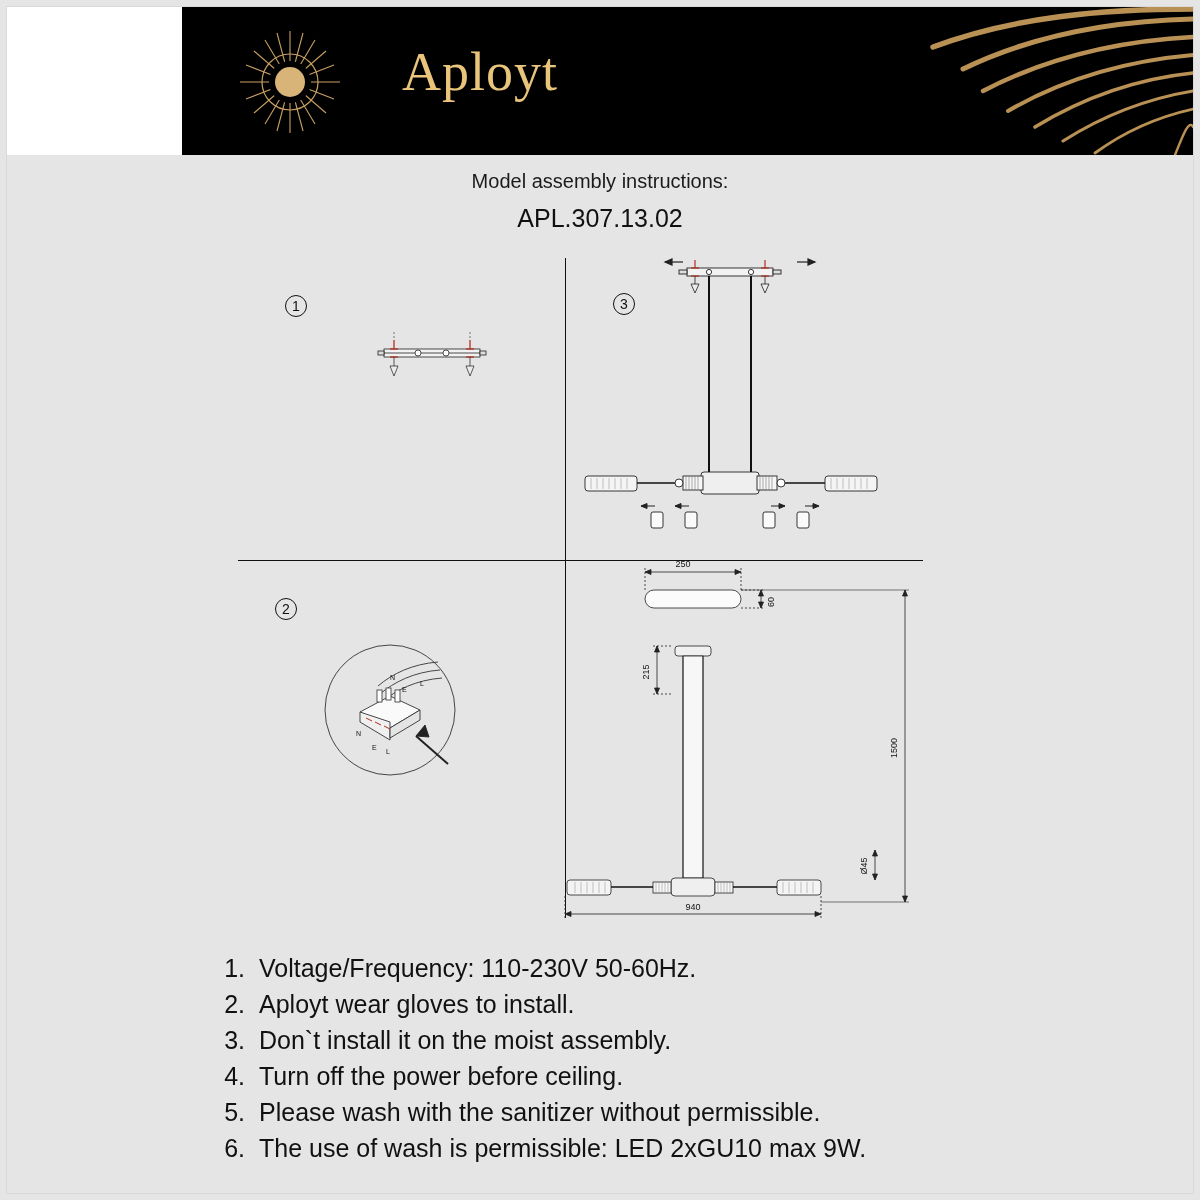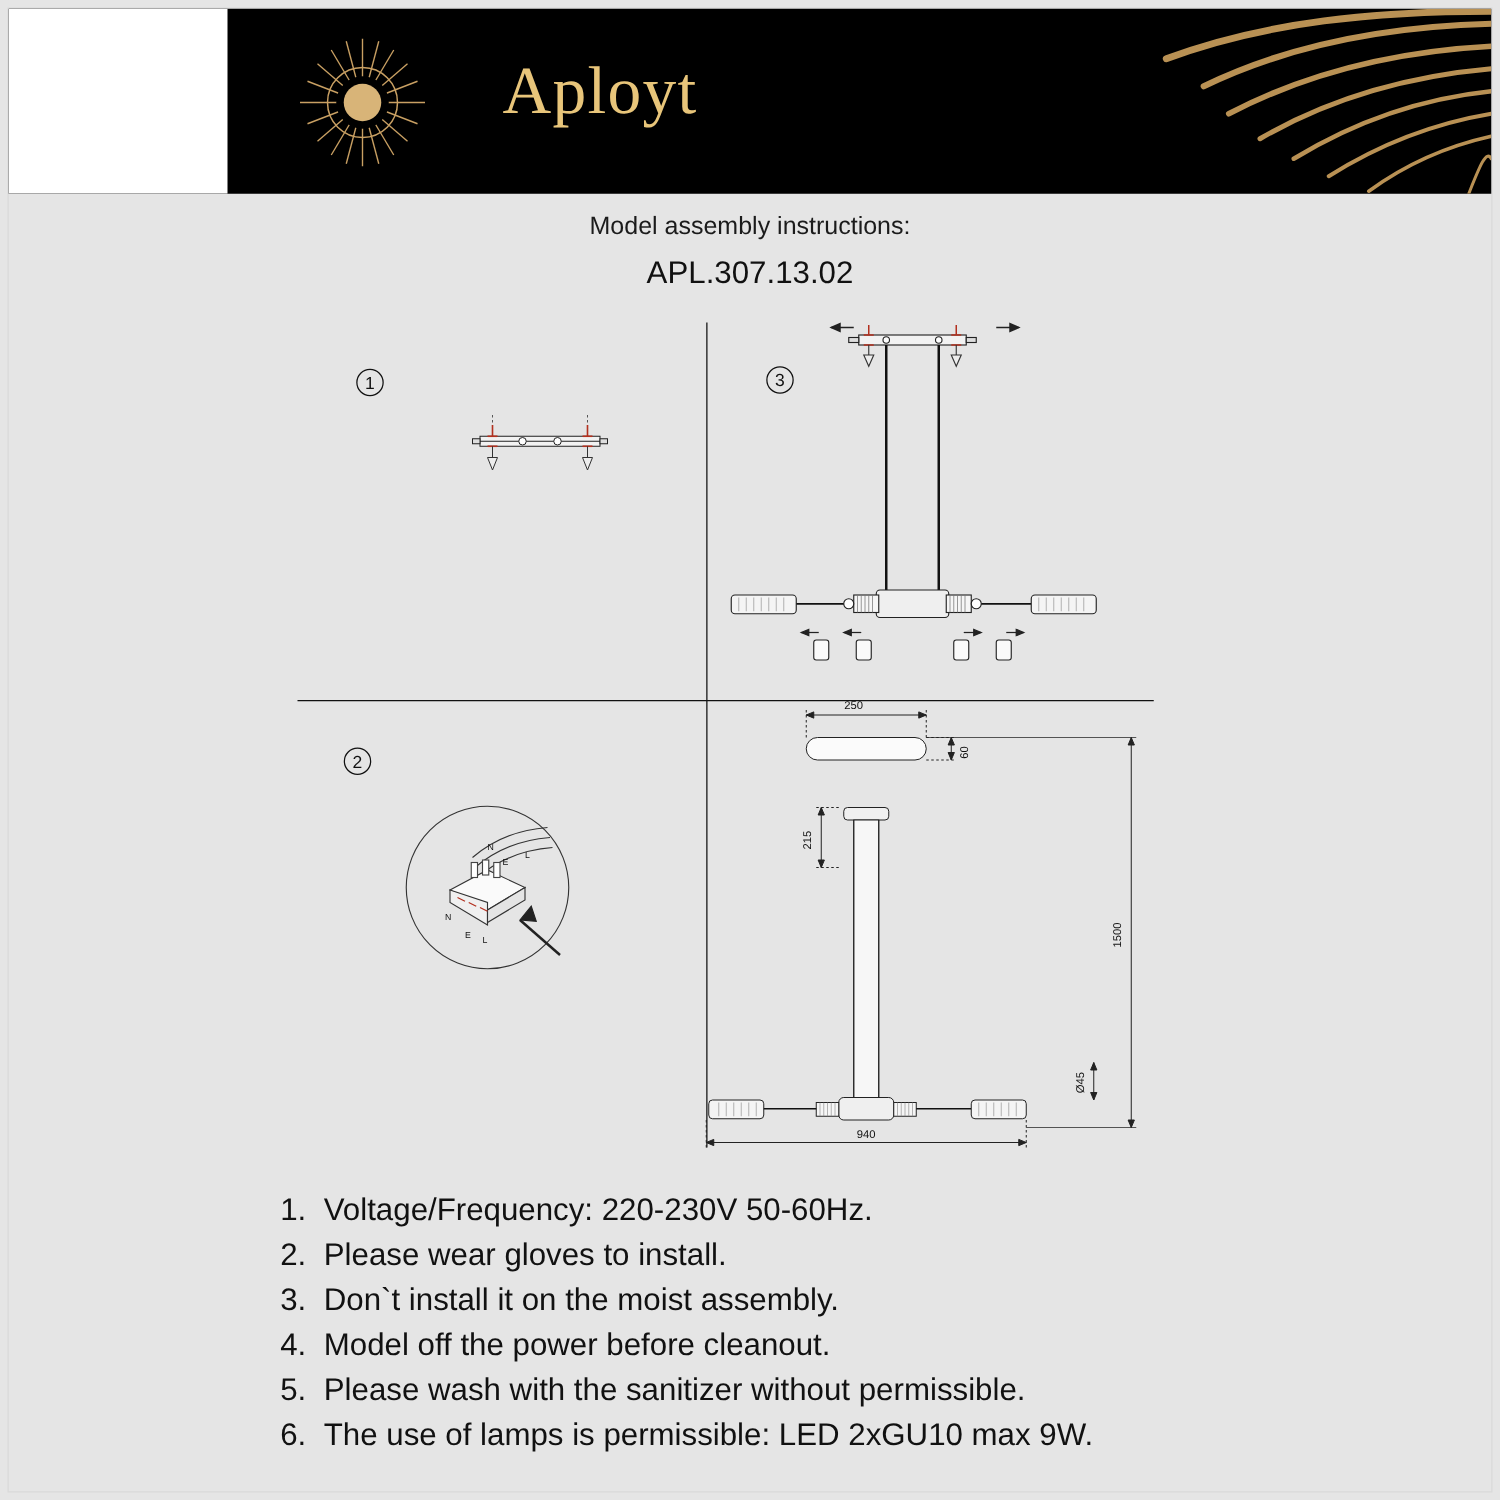--- a/index.html
+++ b/index.html
@@ -497,36 +497,36 @@
         <text x="322" y="198" transform="rotate(-90 322 198)" text-anchor="middle">1500</text>
         <text x="292" y="316" transform="rotate(-90 292 316)" text-anchor="middle">Ø45</text>
         <text x="118" y="360" text-anchor="middle">940</text>
       </g>
     </svg>
   </div>
 
   <div class="notes">
     <div class="note-row">
       <span class="note-num">1.</span>
-      <span class="note-text">Voltage/Frequency: 220-230V 50-60Hz.</span>
+      <span class="note-text">Voltage/Frequency: 110-230V 50-60Hz.</span>
     </div>
     <div class="note-row">
       <span class="note-num">2.</span>
-      <span class="note-text">Please wear gloves to install.</span>
+      <span class="note-text">Aployt wear gloves to install.</span>
     </div>
     <div class="note-row">
       <span class="note-num">3.</span>
       <span class="note-text">Don`t install it on the moist assembly.</span>
     </div>
     <div class="note-row">
       <span class="note-num">4.</span>
-      <span class="note-text">Model off the power before cleanout.</span>
+      <span class="note-text">Turn off the power before ceiling.</span>
     </div>
     <div class="note-row">
       <span class="note-num">5.</span>
       <span class="note-text">Please wash with the sanitizer without permissible.</span>
     </div>
     <div class="note-row">
       <span class="note-num">6.</span>
-      <span class="note-text">The use of lamps is permissible: LED 2xGU10 max 9W.</span>
+      <span class="note-text">The use of wash is permissible: LED 2xGU10 max 9W.</span>
     </div>
   </div>
 </div>
 
 </body></html>

